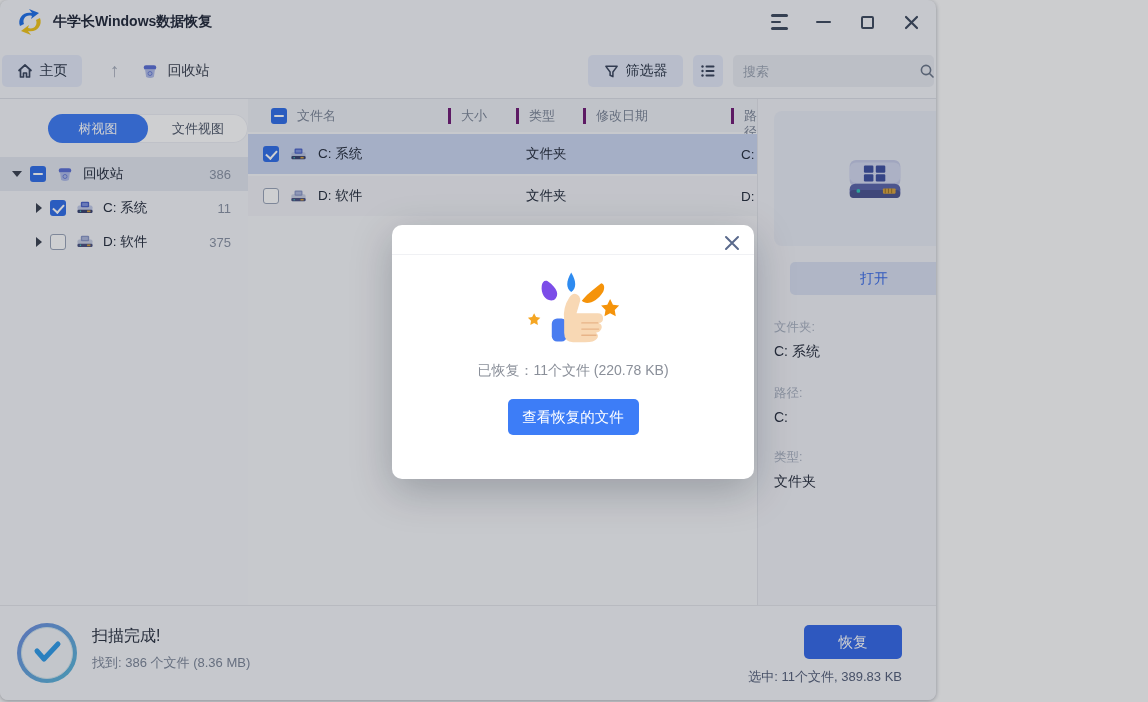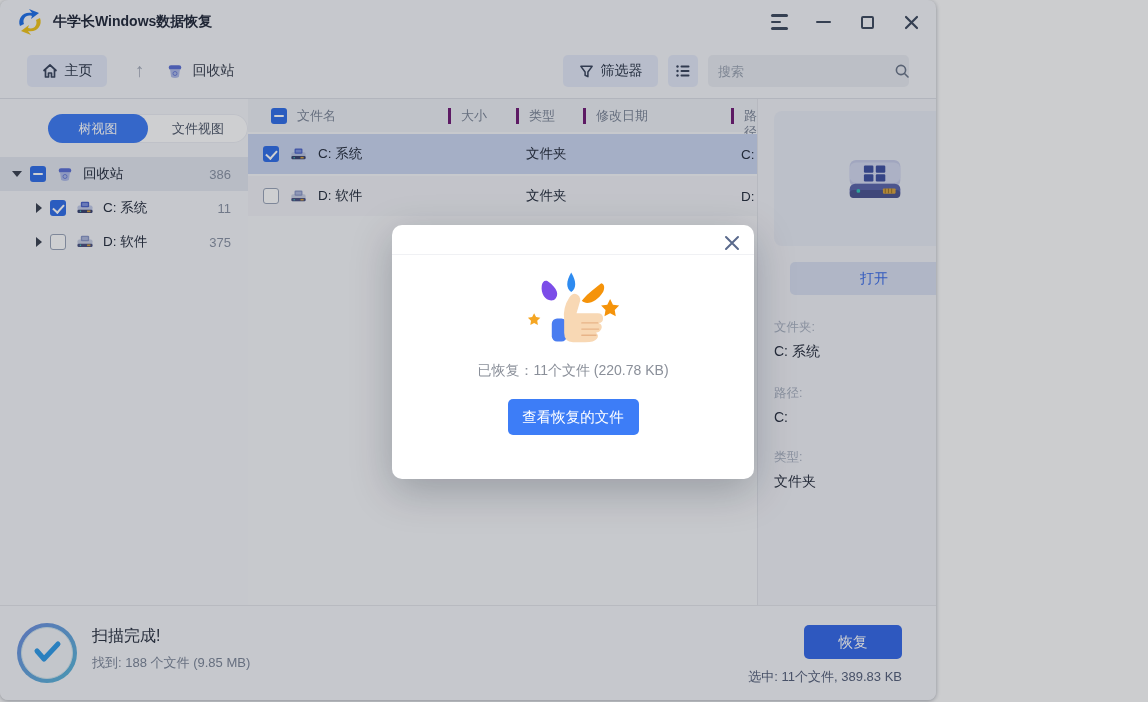--- a/index.html
+++ b/index.html
@@ -11,21 +11,21 @@
   .titlebar .apptitle { font-size:14px; font-weight:bold; color:#22293a; margin-left:9px; }
   .winctl { margin-left:auto; display:flex; align-items:center; gap:26px; }
   .winctl .ctl { width:18px; height:18px; display:flex; align-items:center; justify-content:center; cursor:pointer; color:#3E4A5E; }
   .menu-bars { display:flex; flex-direction:column; gap:4px; }
   .menu-bars i { display:block; height:2.4px; background:#3E4A5E; border-radius:2px; }
   .menu-bars i.b1 { width:17px; } .menu-bars i.b2 { width:10px; }
   .min-bar { width:15px; height:2.4px; background:#3E4A5E; border-radius:2px; }
   .max-box { width:13px; height:13px; border:2.2px solid #3E4A5E; border-radius:2px; }
 
   
-  .toolbar { position:absolute; left:0; top:44px; width:100%; height:54px; display:flex; align-items:center; padding:0 27px; }
+  .toolbar { position:absolute; left:0; top:44px; width:100%; height:54px; display:flex; align-items:center; padding:0 2px; }
   .btn-pill { background:#E4E9F8; border-radius:5px; display:flex; align-items:center; justify-content:center; gap:7px; cursor:pointer; color:#2A3547; font-size:14px; }
   .home-btn { width:80px; height:32px; }
   .up-arrow { margin-left:28px; color:#A6ADBB; font-size:19px; cursor:default; }
   .crumb { display:flex; align-items:center; gap:8px; margin-left:20px; color:#39404f; font-size:14px; }
   .toolbar-right { margin-left:auto; display:flex; align-items:center; gap:10px; }
   .filter-btn { width:95px; height:32px; }
   .listview-btn { width:30px; height:32px; }
   .searchbox { width:201px; height:32px; background:#E9EBF1; border-radius:5px; display:flex; align-items:center; padding:0 10px; }
   .searchbox input { flex:1; border:none; outline:none; background:transparent; font-size:13px; color:#39404f; font-family:inherit; }
   .searchbox input::placeholder { color:#9AA3B2; }
@@ -341,21 +341,21 @@
       <div class="inner">
         <span style="display:flex">
           <svg width="30" height="26" viewBox="0 0 30 26">
               <path d="M5 11 L12 19 L26 4" fill="none" stroke="#2F9BE8" stroke-width="5" stroke-linecap="round" stroke-linejoin="round"></path>
             </svg>
         </span>
       </div>
     </div>
     <div class="scan-text">
       <div class="scan-title">扫描完成!</div>
-      <div class="scan-detail">找到: 188 个文件 (9.85 MB)</div>
+      <div class="scan-detail">找到: 386 个文件 (8.36 MB)</div>
     </div>
     <div class="recover-btn">恢复</div>
     <div class="selection-sum">选中: 11个文件, 389.83 KB</div>
   </div>
 
   <div class="dim-overlay"></div>
 </div>
 
 <div class="modal">
   <div class="modal-head">

